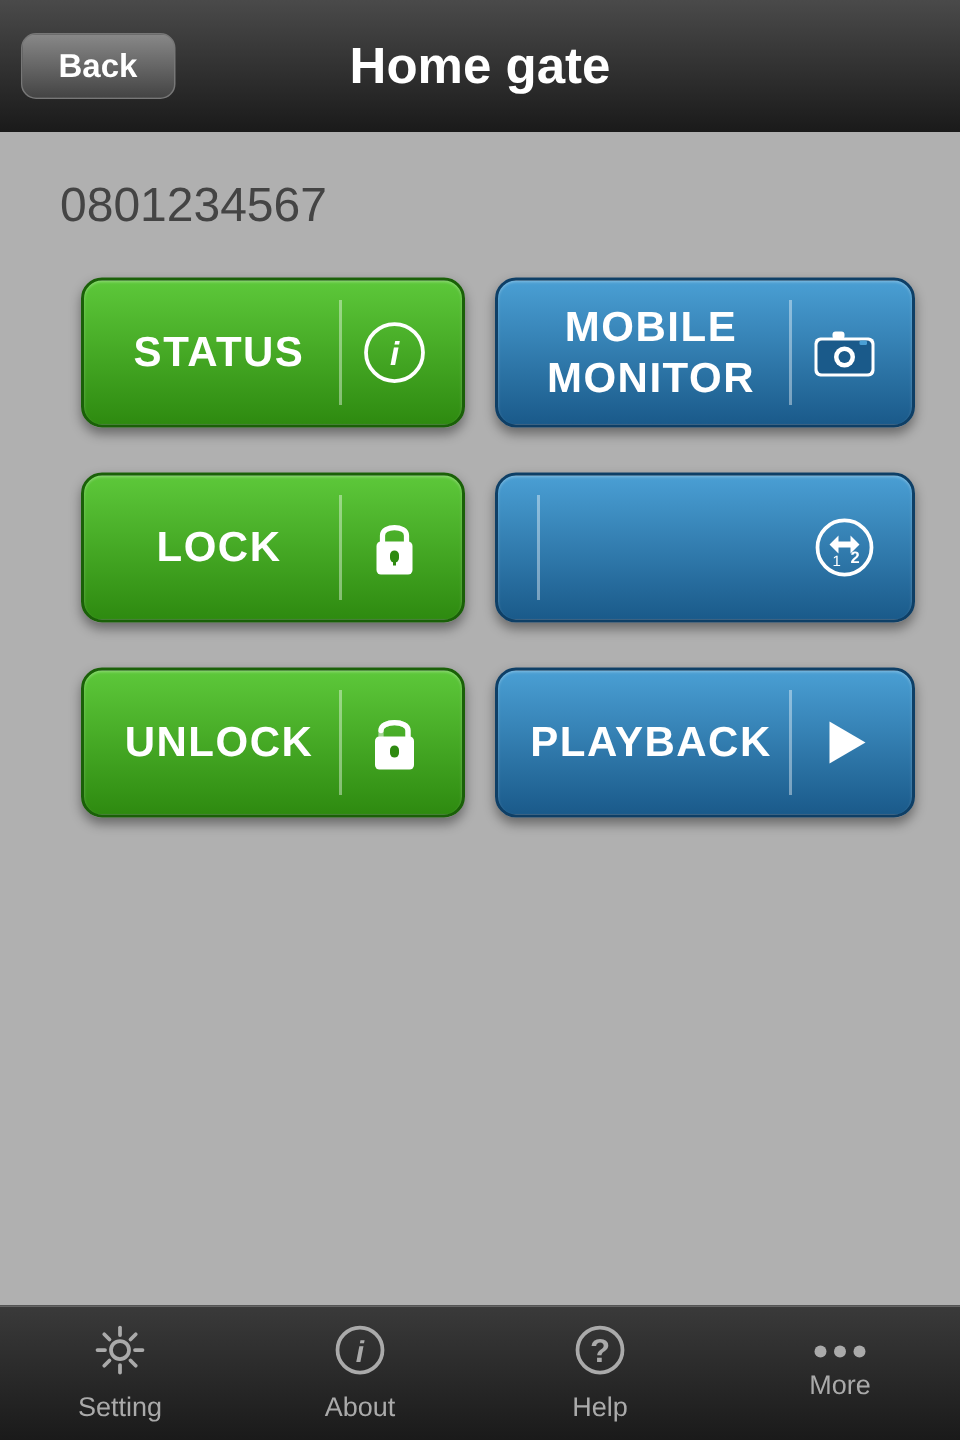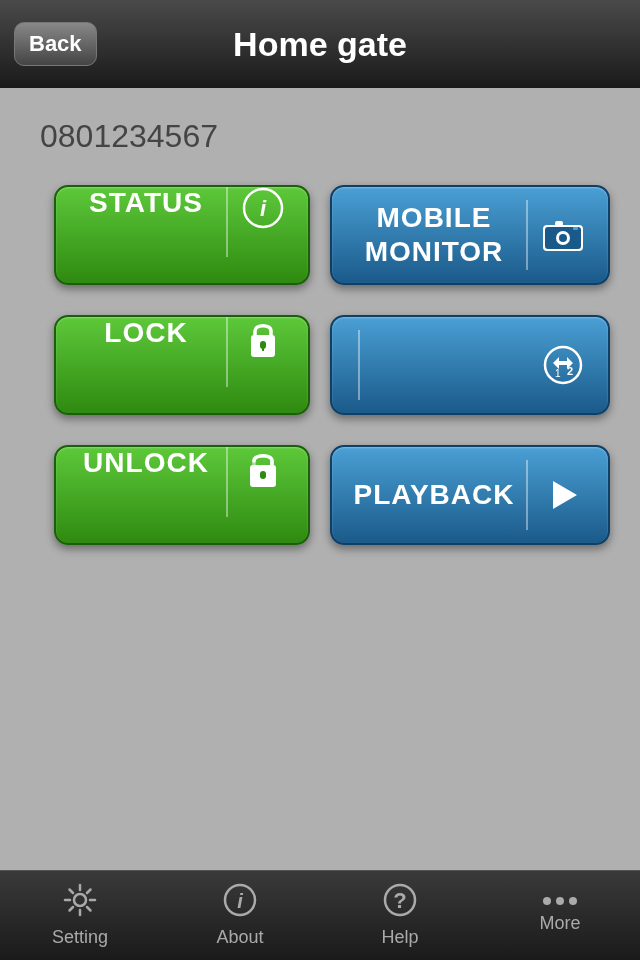--- a/index.html
+++ b/index.html
@@ -22,21 +22,21 @@
       justify-content: center;
       position: relative;
     }
     #back-button {
       position: absolute;
       left: 14px;
       top: 50%;
       transform: translateY(-50%);
       background: linear-gradient(to bottom, #888, #444);
       border-radius: 10px;
-      padding: 8px 14px;
+      padding: 8px 24px;
       color: white;
       font-size: 22px;
       font-weight: bold;
       cursor: pointer;
       border: 1px solid #777;
     }
     #header-title {
       color: white;
       font-size: 34px;
       font-weight: bold;
@@ -72,21 +72,21 @@
       padding: 0 10px;
     }
 
     
     .btn-green {
       height: 100px;
       background: linear-gradient(to bottom, #5dc83a, #2e8a10);
       border-radius: 14px;
       border: 2px solid #1a6008;
       display: flex;
-      align-items: flex-start;
+      align-items: center;
       justify-content: space-between;
       padding: 0 18px;
       cursor: pointer;
       box-shadow: 0 4px 8px rgba(0,0,0,0.4), inset 0 1px 2px rgba(255,255,255,0.3);
       position: relative;
       margin-left: 24px;
     }
     .btn-green::after {
       content: '';
       position: absolute;

